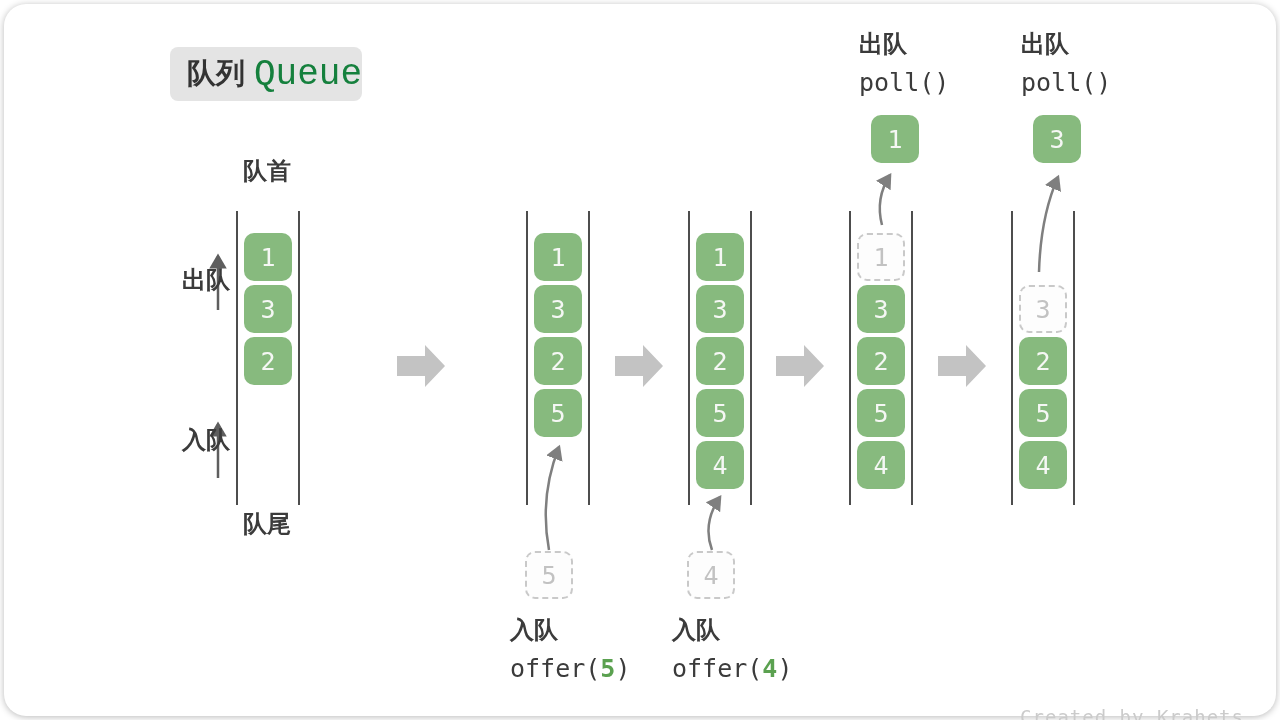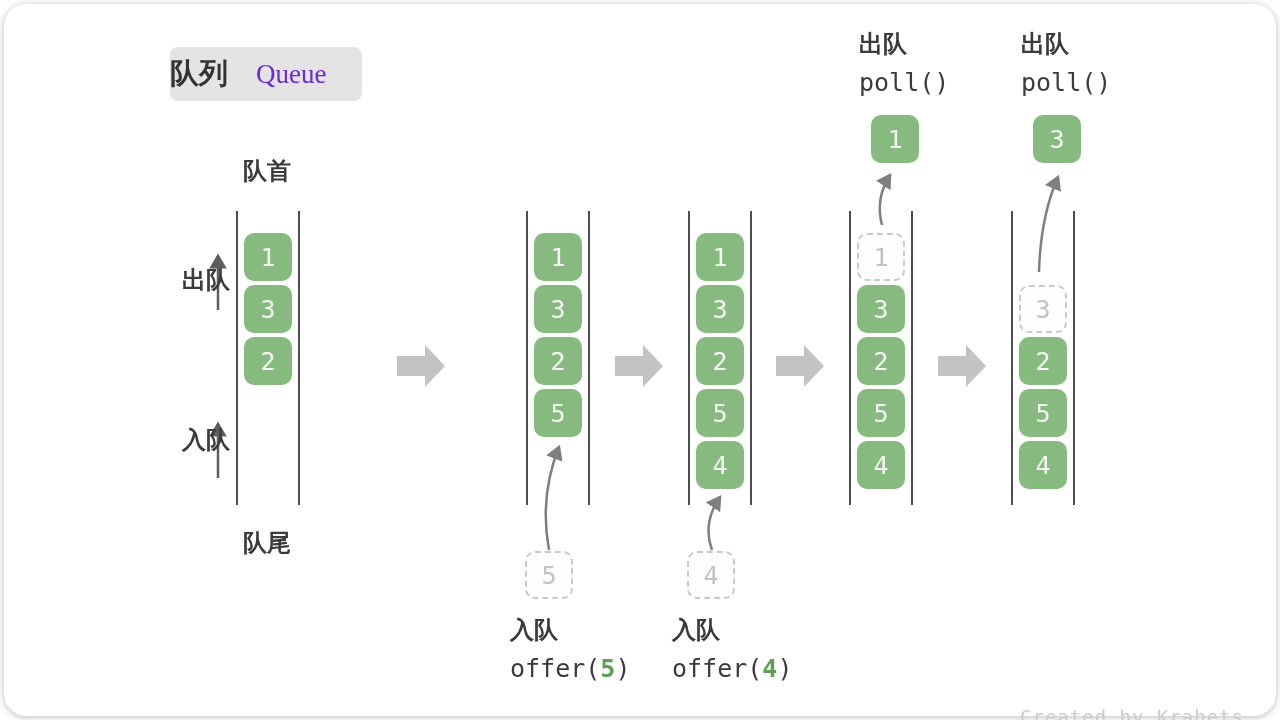--- a/index.html
+++ b/index.html
@@ -19,28 +19,28 @@
     border-radius: 22px;
     box-shadow: 0 1px 7px rgba(0,0,0,0.28);
   }
 
   #overlay { position: absolute; left: 0; top: 0; }
 
   .badge {
     left: 170px; top: 47px; width: 192px; height: 54px;
     background: var(--badge-bg, #e4e4e4);
     border-radius: 8px;
-    display: flex; align-items: center; justify-content: flex-start; gap: 28px;
+    display: flex; align-items: center; justify-content: flex-end; gap: 9px;
   }
   .badge .zh {
     font-weight: bold; font-size: 29px; color: #333333;
   }
   .badge .en {
-    font-family: Liberation Serif, serif;
-    font-size: 27px; color: #6d28d9;
+    font-family: Liberation Mono, monospace;
+    font-size: 36px; color: #15803d;
   }
 
   .zh-label {
     font-weight: bold; font-size: 24px;
     color: var(--label-dark, #3b3b3b);
     white-space: nowrap;
     text-align: right;
   }
 
   .wall {
@@ -116,21 +116,21 @@
   <path d="M 882 225 C 877 206 881 189 890 175" fill="none" stroke="#7f7f7f" stroke-width="2.5" marker-end="url(#ah)"></path>
   <path d="M 1039 272 C 1040 237 1047 202 1058 177" fill="none" stroke="#7f7f7f" stroke-width="2.5" marker-end="url(#ah)"></path>
 </svg>
 
 <div class="abs badge">
   <span class="zh">队列</span>
   <span class="en">Queue</span>
 </div>
 
 <div class="abs zh-label" style="left:243px; top:155px;">队首</div>
-<div class="abs zh-label" style="left:243px; top:527px;">队尾</div>
+<div class="abs zh-label" style="left:243px; top:508px;">队尾</div>
 <div class="abs zh-label" style="left:182px; top:264px;">出队</div>
 <div class="abs zh-label" style="left:182px; top:424px;">入队</div>
 
 <div class="abs watermark">Created by Krahets</div>
 
 <div id="states-layer">
     <div class="abs wall" style="left: 236px;"></div>
     <div class="abs wall" style="left: 298px;"></div>
     <div class="abs cell filled" style="left: 244px; top: 233px;">1</div>
     <div class="abs cell filled" style="left: 244px; top: 285px;">3</div>

